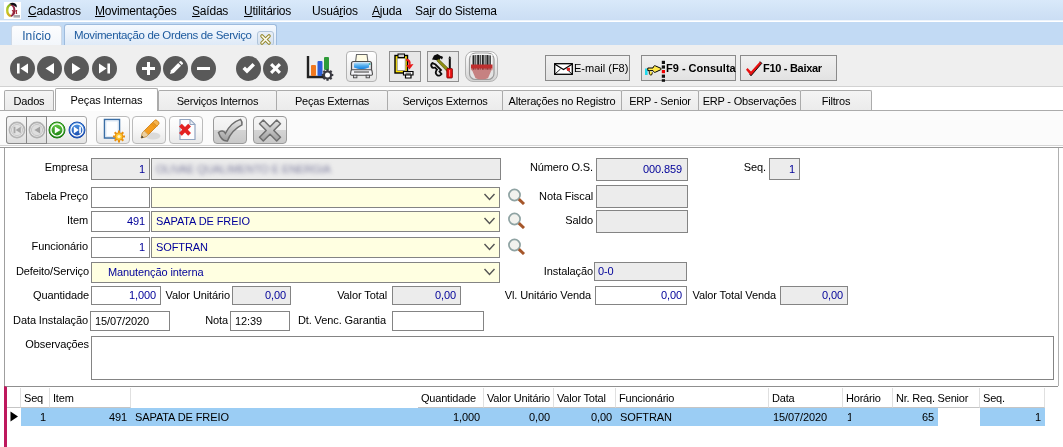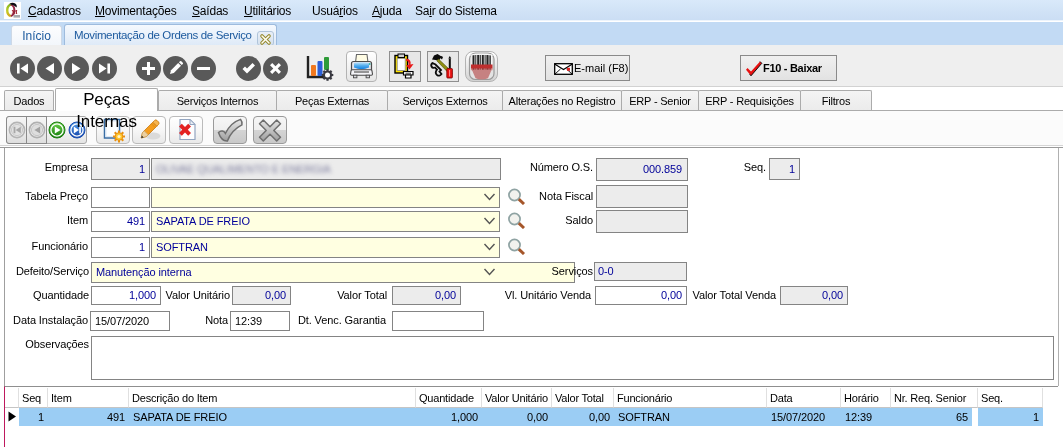--- a/index.html
+++ b/index.html
@@ -34,40 +34,40 @@
   background:linear-gradient(180deg,#ffffff 0%,#f4f4f4 45%,#e6e6e6 100%); }
 .tbtn { position:absolute; top:10px; height:26px; background:linear-gradient(180deg,#f0f0f0,#e2e2e2);
   border:1px solid #8a8a8a; font-size:11px; text-align:left; letter-spacing:0px; }
 
 #tabrow2 { left:0; top:88px; width:1063px; height:23px; background:#fff; }
 .t2 { position:absolute; top:2px; height:21px; background:linear-gradient(180deg,#f4f4f4,#ebebeb);
   border:1px solid #ababab; border-bottom:none; border-radius:2px 2px 0 0;
   text-align:center; font-size:11px; letter-spacing:-0.2px; line-height:20px; color:#000; }
 .t2a { position:absolute; top:0px; height:23px; background:#fff;
   border:1px solid #ababab; border-bottom:none; border-radius:2px 2px 0 0;
-  text-align:center; font-size:17px; letter-spacing:-0.1px; line-height:22px; color:#000; z-index:3; }
+  text-align:center; font-size:11px; letter-spacing:-0.1px; line-height:22px; color:#000; z-index:3; }
 #t2line { position:absolute; left:0; top:22px; width:1063px; height:1px; background:#ababab; z-index:1; }
 
 #stoolbar { left:0; top:111px; width:1063px; height:35px; background:#fbfbfb; border-bottom:1px solid #d5d5d5; }
 .sbtn { position:absolute; top:5px; width:34px; height:28px; border:1px solid #bbb; border-radius:4px;
   background:linear-gradient(180deg,#ffffff 0%,#f7f7f7 50%,#e9e9e9 100%); }
 .sbtn2 { background:linear-gradient(180deg,#f6f6f6 0%,#efefef 49%,#d4d4d4 50%,#c9c9c9 100%); border-color:#9a9a9a; }
 
 #form { left:0; top:147px; width:1063px; height:300px; background:#fff; }
 #formtop { position:absolute; left:0; top:0; width:1063px; height:1px; background:#9a9a9a; }
 .lbl { position:absolute; font-size:11px; letter-spacing:-0.1px; color:#000; text-align:right; white-space:nowrap; }
 .fld { position:absolute; border:1px solid #848484; background:#fff; font-size:11px; letter-spacing:-0.1px;
   color:#009; white-space:nowrap; overflow:hidden; }
 .ro  { background:#ececec; }
 .cmb { position:absolute; border:1px solid #848484; background:#ffffe1; font-size:11px; letter-spacing:-0.1px;
   color:#009; white-space:nowrap; overflow:hidden; }
 .num { text-align:right; }
 .blk { color:#000; }
 
-#grid { position:absolute; left:4px; top:239px; width:1054px; height:61px; background:#fff; border-top:1px solid #8f8f8f; border-left:1px solid #be185d; }
+#grid { position:absolute; left:4px; top:239px; width:1054px; height:61px; background:#fff; border-top:1px solid #8f8f8f; border-left:3px solid #be185d; }
 .gh { position:absolute; top:1px; height:20px; font-size:11px; letter-spacing:-0.2px; color:#000; line-height:20px; background:#fff;
   border-right:1px solid #e0e0e0; border-bottom:1px solid #c5c5c5; padding-left:3px; }
 .gc { position:absolute; top:21px; height:18px; font-size:11px; letter-spacing:-0.1px; line-height:18px; background:#9bcdf4;
   padding:0 4px; color:#000; white-space:nowrap; }
 </style>
 </head>
 <body>
 <div id="app">
 <div id="tabrow1" class="abs">
   <div id="tab-inicio">Início</div>
@@ -238,37 +238,52 @@
   </div>
   <div class="tbtn" style="left:545px;width:85px">
     <svg style="position:absolute;left:8px;top:7px" width="19" height="12" viewBox="0 0 19 12">
       <rect x="0.7" y="0.7" width="17.6" height="10.6" fill="#fff" stroke="#000" stroke-width="1.3"></rect>
       <path d="M1 1.2 L9.5 6.5 L18 1.2" fill="none" stroke="#000" stroke-width="1.1"></path>
       <path d="M1 11 L6.5 6 M18 11 L12.5 6" fill="none" stroke="#000" stroke-width="0.9"></path>
       <rect x="13" y="4.8" width="3" height="3" fill="#e02020"></rect>
     </svg>
     <span style="position:absolute;left:28px;top:0;line-height:24px;white-space:nowrap">E-mail (F8)</span>
   </div>
+  <div class="tbtn" style="left:641px;width:95px;font-weight:bold">
+    <svg style="position:absolute;left:3px;top:3px" width="21" height="23" viewBox="0 0 21 23">
+      <rect x="0" y="9.5" width="2.6" height="6.5" fill="#20d8ec"></rect>
+      <path d="M2.8 9 L8 9 L8.5 7.6 Q9 6.4 10.4 6.9 L15.8 9.3 Q16.8 9.9 15.8 10.7 L10.4 13.2 Q9 13.7 8.5 12.5 L8 11.6 L2.8 11.6 Z" fill="#ffe84a" stroke="#000" stroke-width="1"></path>
+      <path d="M4.2 11.6 Q4 15.8 5.6 16.2 Q7.2 16.4 7.4 13.4" fill="#ffe84a" stroke="#000" stroke-width="0.9"></path>
+      <g fill="#111">
+        <rect x="16.8" y="1.8" width="3.2" height="3.2"></rect>
+        <rect x="16.8" y="6.4" width="3.2" height="3.2"></rect>
+        <rect x="16.8" y="15.6" width="3.2" height="3.2"></rect>
+        <rect x="16.8" y="20.2" width="3.2" height="2.6"></rect>
+      </g>
+      <rect x="16.8" y="11" width="3.2" height="3.2" fill="#f00000"></rect>
+    </svg>
+    <span style="position:absolute;left:24px;top:0;line-height:24px;white-space:nowrap">F9 - Consulta</span>
+  </div>
   <div class="tbtn" style="left:740px;width:97px;font-weight:bold">
     <svg style="position:absolute;left:5px;top:4px" width="17" height="17" viewBox="0 0 17 17">
       <path d="M1.5 8 L5 11.5 L14 1.5 L15.8 3.3 L5 15.8 L0 9.8 Z" fill="#e81010"></path>
       <path d="M14 1.5 L15.8 3.3 L5 15.8 L3.6 14.2" fill="none" stroke="#000" stroke-width="0.9"></path>
     </svg>
     <span style="position:absolute;left:22px;top:0;line-height:24px;letter-spacing:-0.3px;white-space:nowrap">F10 - Baixar</span>
   </div>
 </div>
 <div id="tabrow2" class="abs">
   <div id="t2line"></div>
   <div class="t2" style="left:4px;width:50px">Dados</div>
   <div class="t2" style="left:158px;width:119px">Serviços Internos</div>
   <div class="t2" style="left:276px;width:112px">Peças Externas</div>
   <div class="t2" style="left:502px;width:120px">Alterações no Registro</div>
   <div class="t2" style="left:387px;width:116px">Serviços Externos</div>
   <div class="t2" style="left:621px;width:78px">ERP - Senior</div>
-  <div class="t2" style="left:698px;width:103px">ERP - Requisições</div>
+  <div class="t2" style="left:698px;width:103px">ERP - Observações</div>
   <div class="t2" style="left:800px;width:72px">Filtros</div>
   <div class="t2a" style="left:55px;width:103px">Peças Internas</div>
 </div>
 <div id="stoolbar" class="abs">
   <div class="abs" style="left:6px;top:5px;width:81px;height:28px;border:1px solid #a8a8a8;border-radius:3px;background:linear-gradient(180deg,#fdfdfd 0%,#f2f2f2 55%,#e4e4e4 100%)"></div>
   <div class="abs" style="left:6px;top:5px;width:21px;height:28px;border:1px solid #8a8a8a;border-radius:3px 0 0 3px;background:linear-gradient(180deg,#f5f5f5 0%,#ececec 55%,#dedede 100%)"></div>
   <div class="abs" style="left:26px;top:5px;width:21px;height:28px;border:1px solid #8a8a8a;background:linear-gradient(180deg,#f5f5f5 0%,#ececec 55%,#dedede 100%)"></div>
   <svg class="abs" style="left:8px;top:10px" width="18" height="18" viewBox="0 0 18 18">
     <circle cx="9" cy="9" r="7.6" fill="#ececec" stroke="#b4b4b4" stroke-width="1.6"></circle>
     <circle cx="9" cy="9" r="5.6" fill="#e2e2e2" stroke="#c9c9c9" stroke-width="1"></circle>
@@ -384,22 +399,22 @@
   <div class="fld num" style="left:91px;top:64px;width:59px;height:21px;line-height:19px;padding-right:4px">491</div>
   <div class="cmb" style="left:151px;top:64px;width:349px;height:21px;line-height:19px;padding-left:4px">SAPATA DE FREIO</div>
   <div class="lbl" style="left:460px;width:133px;top:67px">Saldo</div>
   <div class="fld ro" style="left:596px;top:63px;width:92px;height:23px"></div>
 
   <div class="lbl" style="left:0;width:88px;top:93px">Funcionário</div>
   <div class="fld num" style="left:91px;top:90px;width:59px;height:21px;line-height:19px;padding-right:4px">1</div>
   <div class="cmb" style="left:151px;top:90px;width:349px;height:21px;line-height:19px;padding-left:4px">SOFTRAN</div>
 
   <div class="lbl" style="left:0;width:89px;top:118px">Defeito/Serviço</div>
-  <div class="cmb" style="left:91px;top:115px;width:484px;height:21px;line-height:19px;padding-left:4px">Manutenção interna</div>
-  <div class="lbl" style="left:460px;width:133px;top:118px">Serviços</div>
+  <div class="cmb" style="left:91px;top:115px;width:409px;height:21px;line-height:19px;padding-left:16px">Manutenção interna</div>
+  <div class="lbl" style="left:460px;width:133px;top:118px">Instalação</div>
   <div class="fld ro" style="left:594px;top:115px;width:93px;height:19px;line-height:17px;padding-left:3px">0-0</div>
 
   <div class="lbl" style="left:0;width:89px;top:142px">Quantidade</div>
   <div class="fld num" style="left:91px;top:139px;width:70px;height:19px;line-height:17px;padding-right:4px">1,000</div>
   <div class="lbl" style="left:140px;width:90px;top:142px">Valor Unitário</div>
   <div class="fld ro num" style="left:232px;top:139px;width:59px;height:19px;line-height:17px;padding-right:4px">0,00</div>
   <div class="lbl" style="left:300px;width:87px;top:142px">Valor Total</div>
   <div class="fld ro num" style="left:392px;top:139px;width:69px;height:19px;line-height:17px;padding-right:4px">0,00</div>
   <div class="lbl" style="left:460px;width:131px;top:142px">Vl. Unitário Venda</div>
   <div class="fld num" style="left:595px;top:139px;width:92px;height:19px;line-height:17px;padding-right:4px">0,00</div>
@@ -439,21 +454,20 @@
       </svg>
   <svg class="abs" style="left:507px;top:91px" width="22" height="17" viewBox="0 0 22 17">
         <circle cx="7.5" cy="7" r="5.6" fill="#f2f2ee" stroke="#8fa3a3" stroke-width="1.7"></circle>
         <line x1="11.8" y1="11.2" x2="17" y2="16" stroke="#a5562a" stroke-width="3"></line>
       </svg>
 
   <div id="grid">
     <div class="gh" style="left:0;width:14px"></div>
     <div class="gh" style="left:14px;width:29px">Seq</div>
     <div class="gh" style="left:43px;width:81px">Item</div>
-    <div class="gh" style="left:124px;width:287px">Descrição do Item</div>
     <div class="gh" style="left:411px;width:66px">Quantidade</div>
     <div class="gh" style="left:477px;width:70px">Valor Unitário</div>
     <div class="gh" style="left:547px;width:62px">Valor Total</div>
     <div class="gh" style="left:609px;width:153px">Funcionário</div>
     <div class="gh" style="left:762px;width:74px">Data</div>
     <div class="gh" style="left:836px;width:50px">Horário</div>
     <div class="gh" style="left:886px;width:87px">Nr. Req. Senior</div>
     <div class="gh" style="left:973px;width:65px">Seq.</div>
     <div class="gc" style="left:0;width:14px;background:#fff;padding:0">
       <svg width="9" height="11" viewBox="0 0 9 11" style="margin:3px 0 0 3px">
@@ -462,17 +476,17 @@
     </div>
     <div class="gc num" style="left:14px;width:29px">1</div>
     <div class="gc num" style="left:43px;width:81px">491</div>
     <div class="gc" style="left:124px;width:287px">SAPATA DE FREIO</div>
     <div class="gc num" style="left:411px;width:66px">1,000</div>
     <div class="gc num" style="left:477px;width:70px">0,00</div>
     <div class="gc num" style="left:547px;width:62px">0,00</div>
     <div class="gc" style="left:609px;width:153px">SOFTRAN</div>
     <div class="gc" style="left:762px;width:74px">15/07/2020</div>
     <div class="gc" style="left:836px;width:50px">12:39</div>
-    <div class="gc num" style="left:880px;width:87px">65</div>
+    <div class="gc num" style="left:844px;width:87px">65</div>
     <div class="gc num" style="left:973px;width:65px">1</div>
   </div>
 </div>
 </div>
 
 </body></html>

